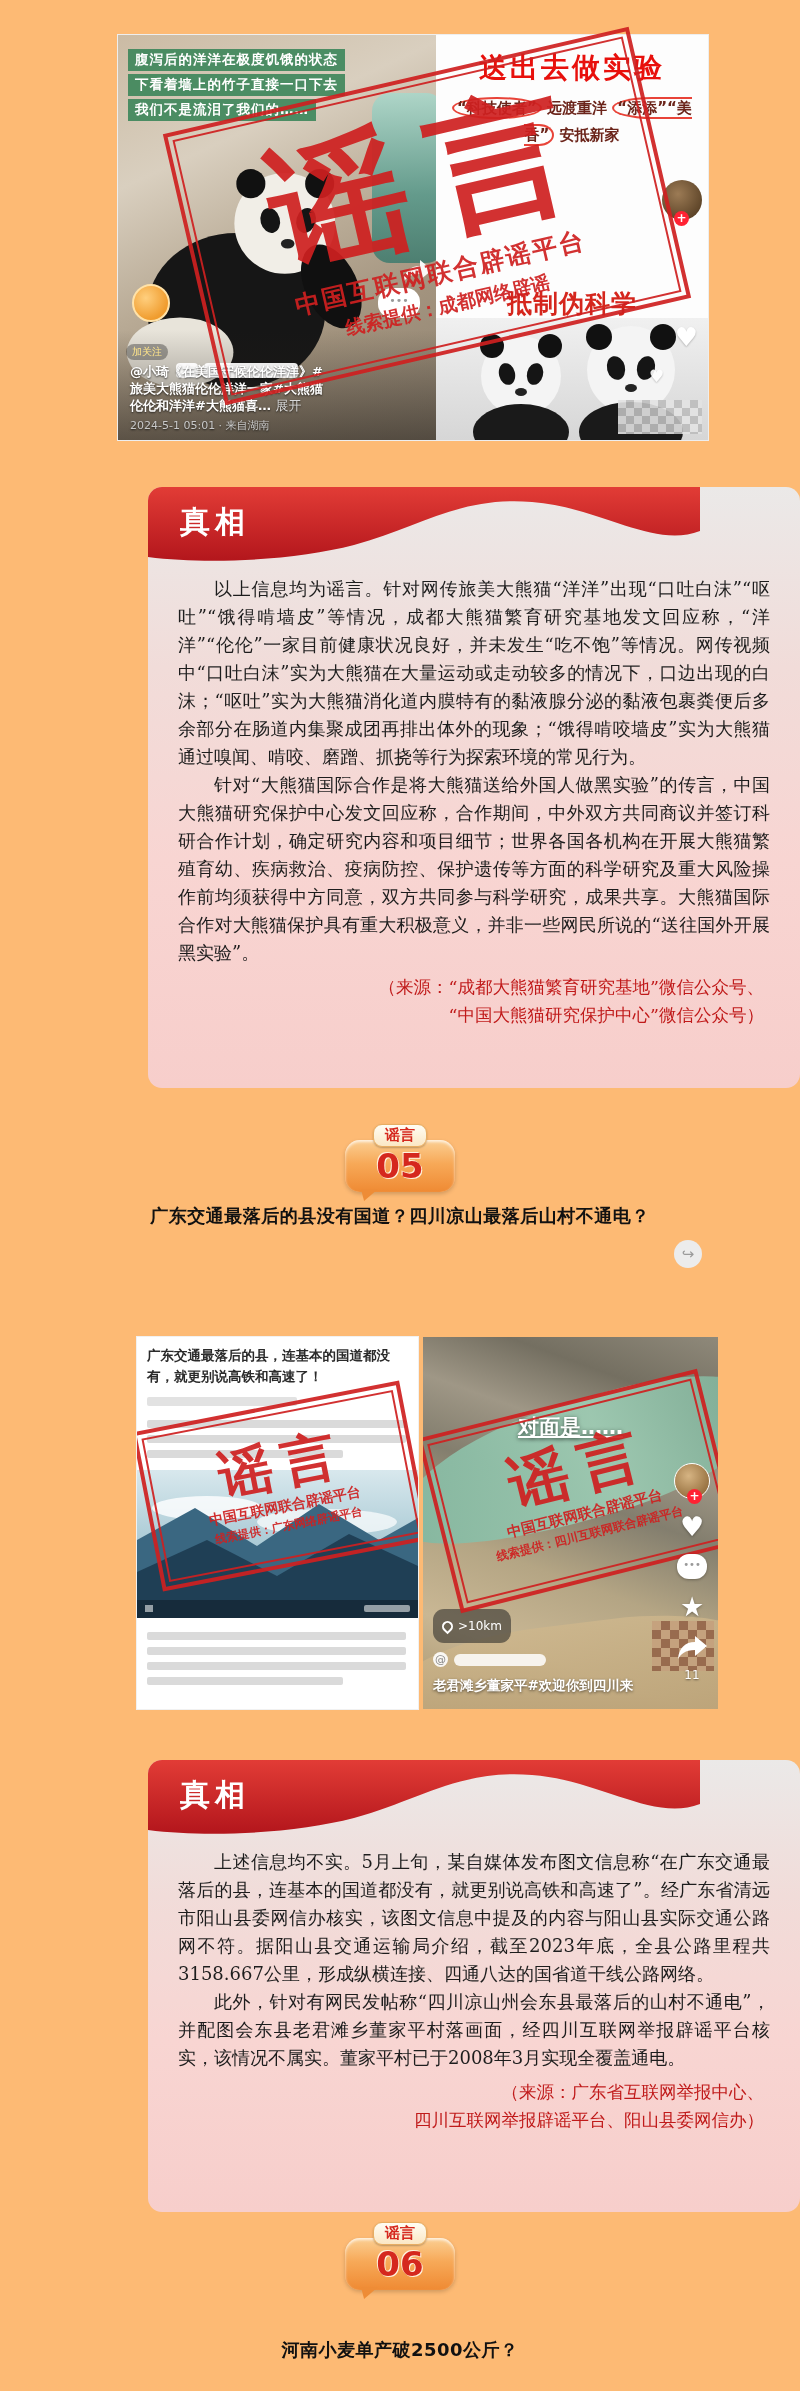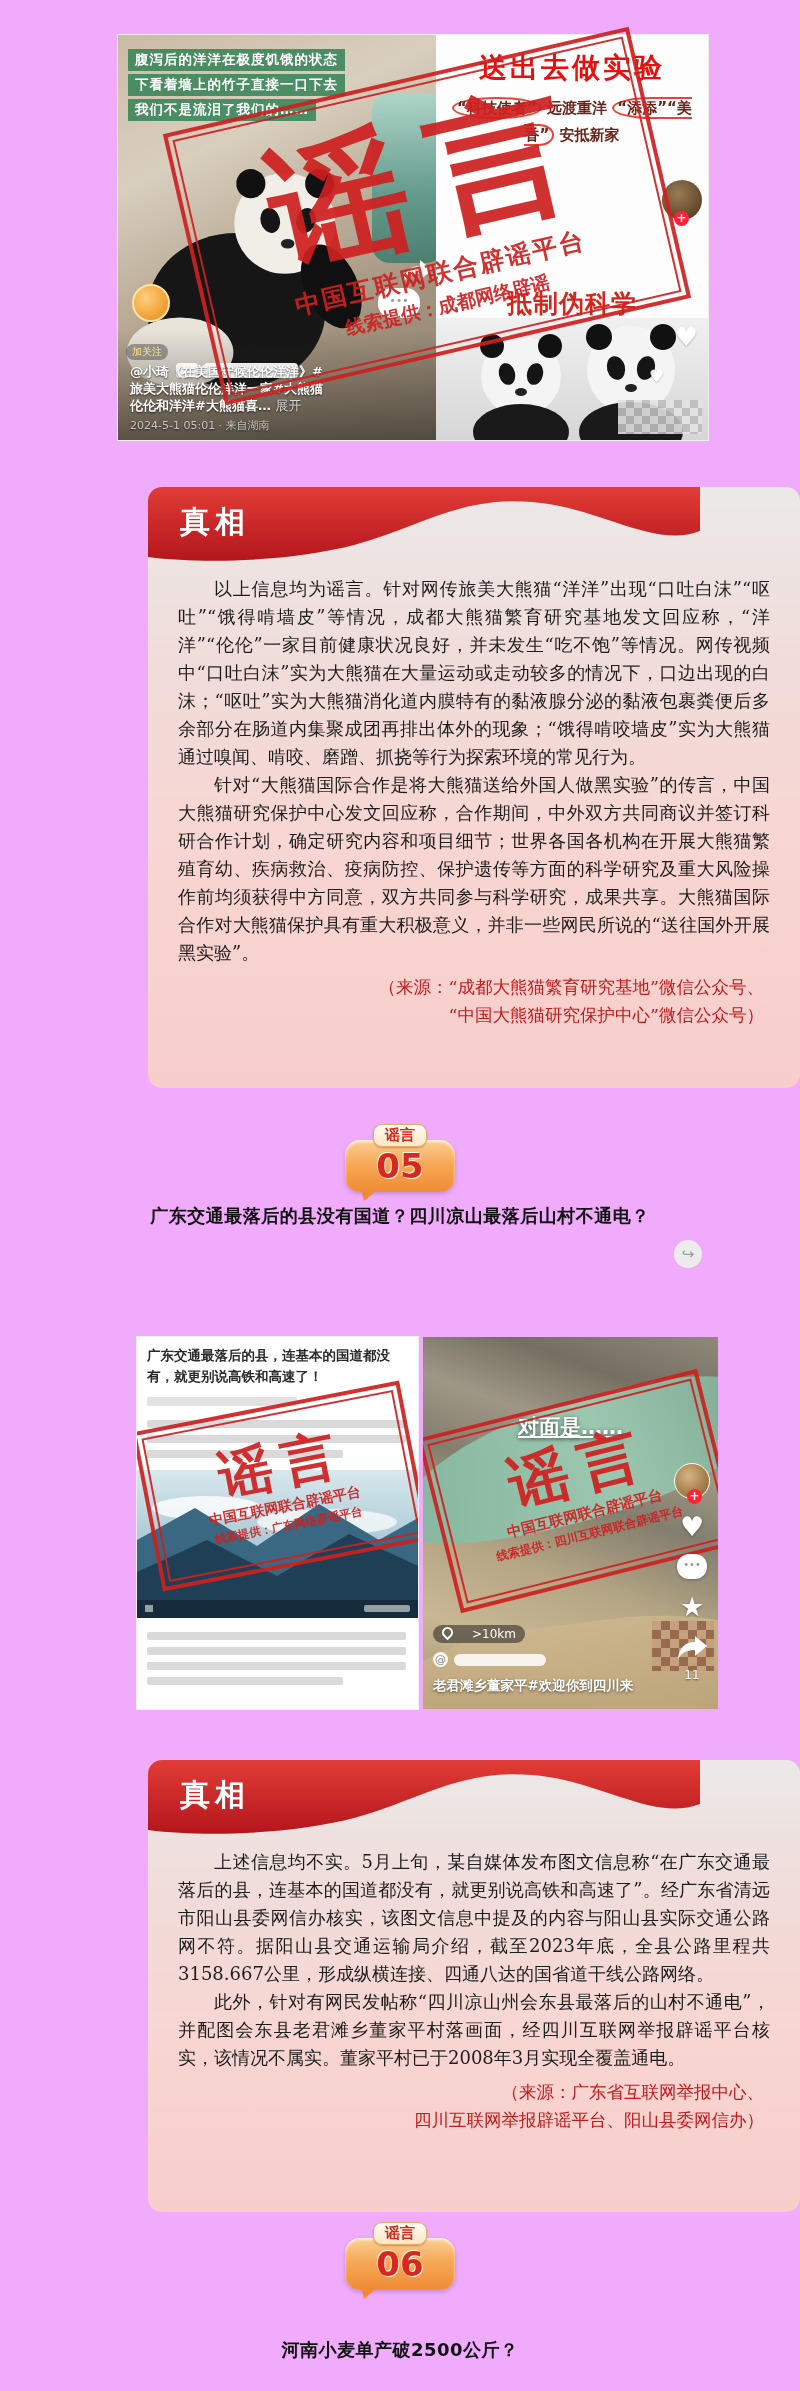--- a/index.html
+++ b/index.html
@@ -1,16 +1,16 @@
 <!DOCTYPE html>
 <html><head>
 <meta charset="utf-8">
 <style>
   html,body{margin:0;padding:0;background:#fff;}
-  .page{position:relative;width:800px;height:2391px;background:#f0abfc;overflow:hidden;
+  .page{position:relative;width:800px;height:2391px;background:#fdba74;overflow:hidden;
         font-family:"DejaVu Sans",sans-serif;}
 
   
   .collage{position:absolute;left:118px;top:35px;width:590px;height:405px;display:flex;
            box-shadow:0 0 0 1px #eee;}
   .video-panel{position:relative;width:318px;height:405px;overflow:hidden;
     background:linear-gradient(155deg,#cbbba4 0%,#d9cfbf 28%,#b9ab96 52%,#a2937e 72%,#8d8170 100%);}
   .poster-blob{position:absolute;right:-8px;top:58px;width:72px;height:170px;border-radius:18px;
     background:linear-gradient(#a8d8cb,#55988a 60%,#3d7a6d);opacity:.85;}
   .chips{position:absolute;left:10px;top:14px;z-index:3;}
@@ -137,22 +137,22 @@
     font-weight:bold;text-shadow:0 1px 4px rgba(0,0,0,.6);z-index:4;}
   .tl1{top:76px;text-decoration:underline;} .tl2{top:116px;}
   .rail{position:absolute;right:6px;top:126px;width:40px;display:flex;flex-direction:column;
     align-items:center;gap:14px;z-index:7;}
   .rail-avatar{position:relative;width:34px;height:34px;border-radius:50%;
     background:radial-gradient(circle at 40% 35%,#d6b483,#96703f 75%);border:1.5px solid #fff;}
   .rail-heart,.rail-star{color:#fff;font-size:27px;line-height:1;text-shadow:0 1px 3px rgba(0,0,0,.35);}
   .rail-comment{width:30px;height:25px;background:#fff;border-radius:12px;color:#999;
     font-size:10px;text-align:center;line-height:22px;box-shadow:0 1px 3px rgba(0,0,0,.3);}
   .rail-count{color:#fff;font-size:12px;margin-top:-10px;text-shadow:0 1px 2px rgba(0,0,0,.5);}
-  .loc-chip{position:absolute;left:10px;bottom:66px;display:flex;gap:19px;
-    padding:2px 9px;border-radius:11px;background:rgba(35,35,35,.55);color:#fff;font-size:12px;z-index:5;}
+  .loc-chip{position:absolute;left:10px;bottom:66px;display:flex;align-items:center;gap:5px;
+    padding:10px 9px;border-radius:11px;background:rgba(35,35,35,.55);color:#fff;font-size:12px;z-index:5;}
   .pin{width:7px;height:7px;border:2px solid #fff;border-radius:50% 50% 50% 0;transform:rotate(-45deg);}
   .user-row{position:absolute;left:10px;bottom:42px;display:flex;align-items:center;gap:6px;z-index:5;}
   .user-at{width:15px;height:15px;border-radius:50%;background:rgba(255,255,255,.9);color:#888;
     font-size:11px;line-height:15px;text-align:center;}
   .user-redact{width:92px;height:12px;border-radius:6px;background:rgba(255,255,255,.85);}
   .terr-caption{position:absolute;left:10px;bottom:14px;color:#fff;font-size:13.5px;font-weight:bold;
     text-shadow:0 1px 3px rgba(0,0,0,.6);z-index:5;}
   .terr-mosaic{position:absolute;right:4px;bottom:38px;width:62px;height:50px;z-index:5;opacity:.95;
     background-image:linear-gradient(45deg,#96684c 25%,transparent 25%,transparent 75%,#96684c 75%),
       linear-gradient(45deg,#96684c 25%,#c5a27e 25%,#c5a27e 75%,#96684c 75%);

